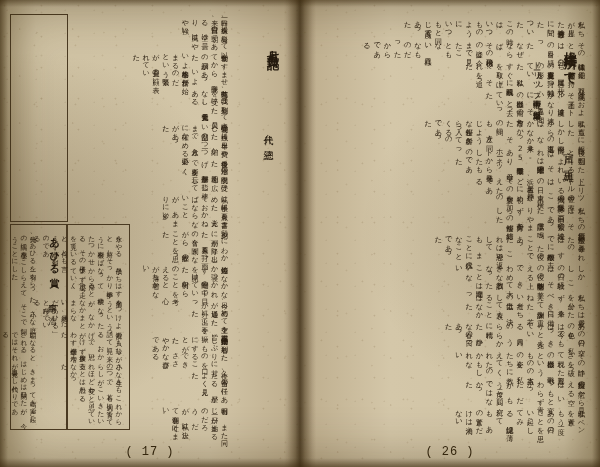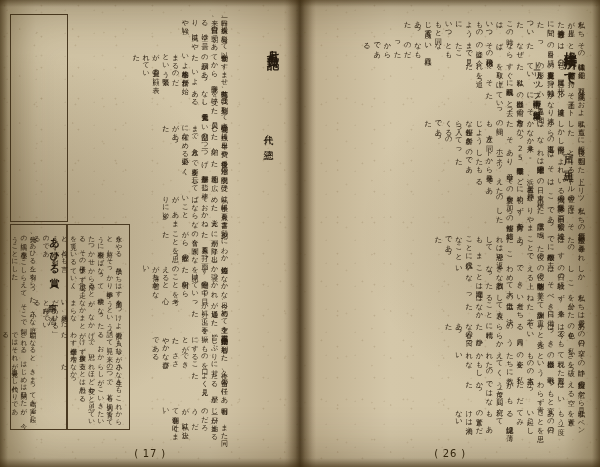--- a/index.html
+++ b/index.html
@@ -195,23 +195,24 @@
   .bxcol {
     font-size: 6.6px;
     line-height: 1.38;
     color: #2a1e10;
     height: 100%;
   }
 
   .folio {
     position: absolute;
     bottom: 8px;
-    font-size: 10px;
+    font-size: 12px;
     color: #33260f;
     letter-spacing: 0.08em;
+    font-family: Liberation Mono, monospace;
   }
   .folio-left { left: 150px; transform: translateX(-50%); }
   .folio-right { left: 150px; transform: translateX(-50%); text-align: right; }
 
   .edge {
     position: absolute;
     z-index: 42;
     pointer-events: none;
   }
   .edge-top { top: 0; left: 0; right: 0; height: 7px; background: linear-gradient(to bottom, rgba(55,38,12,0.45), rgba(55,38,12,0)); }

